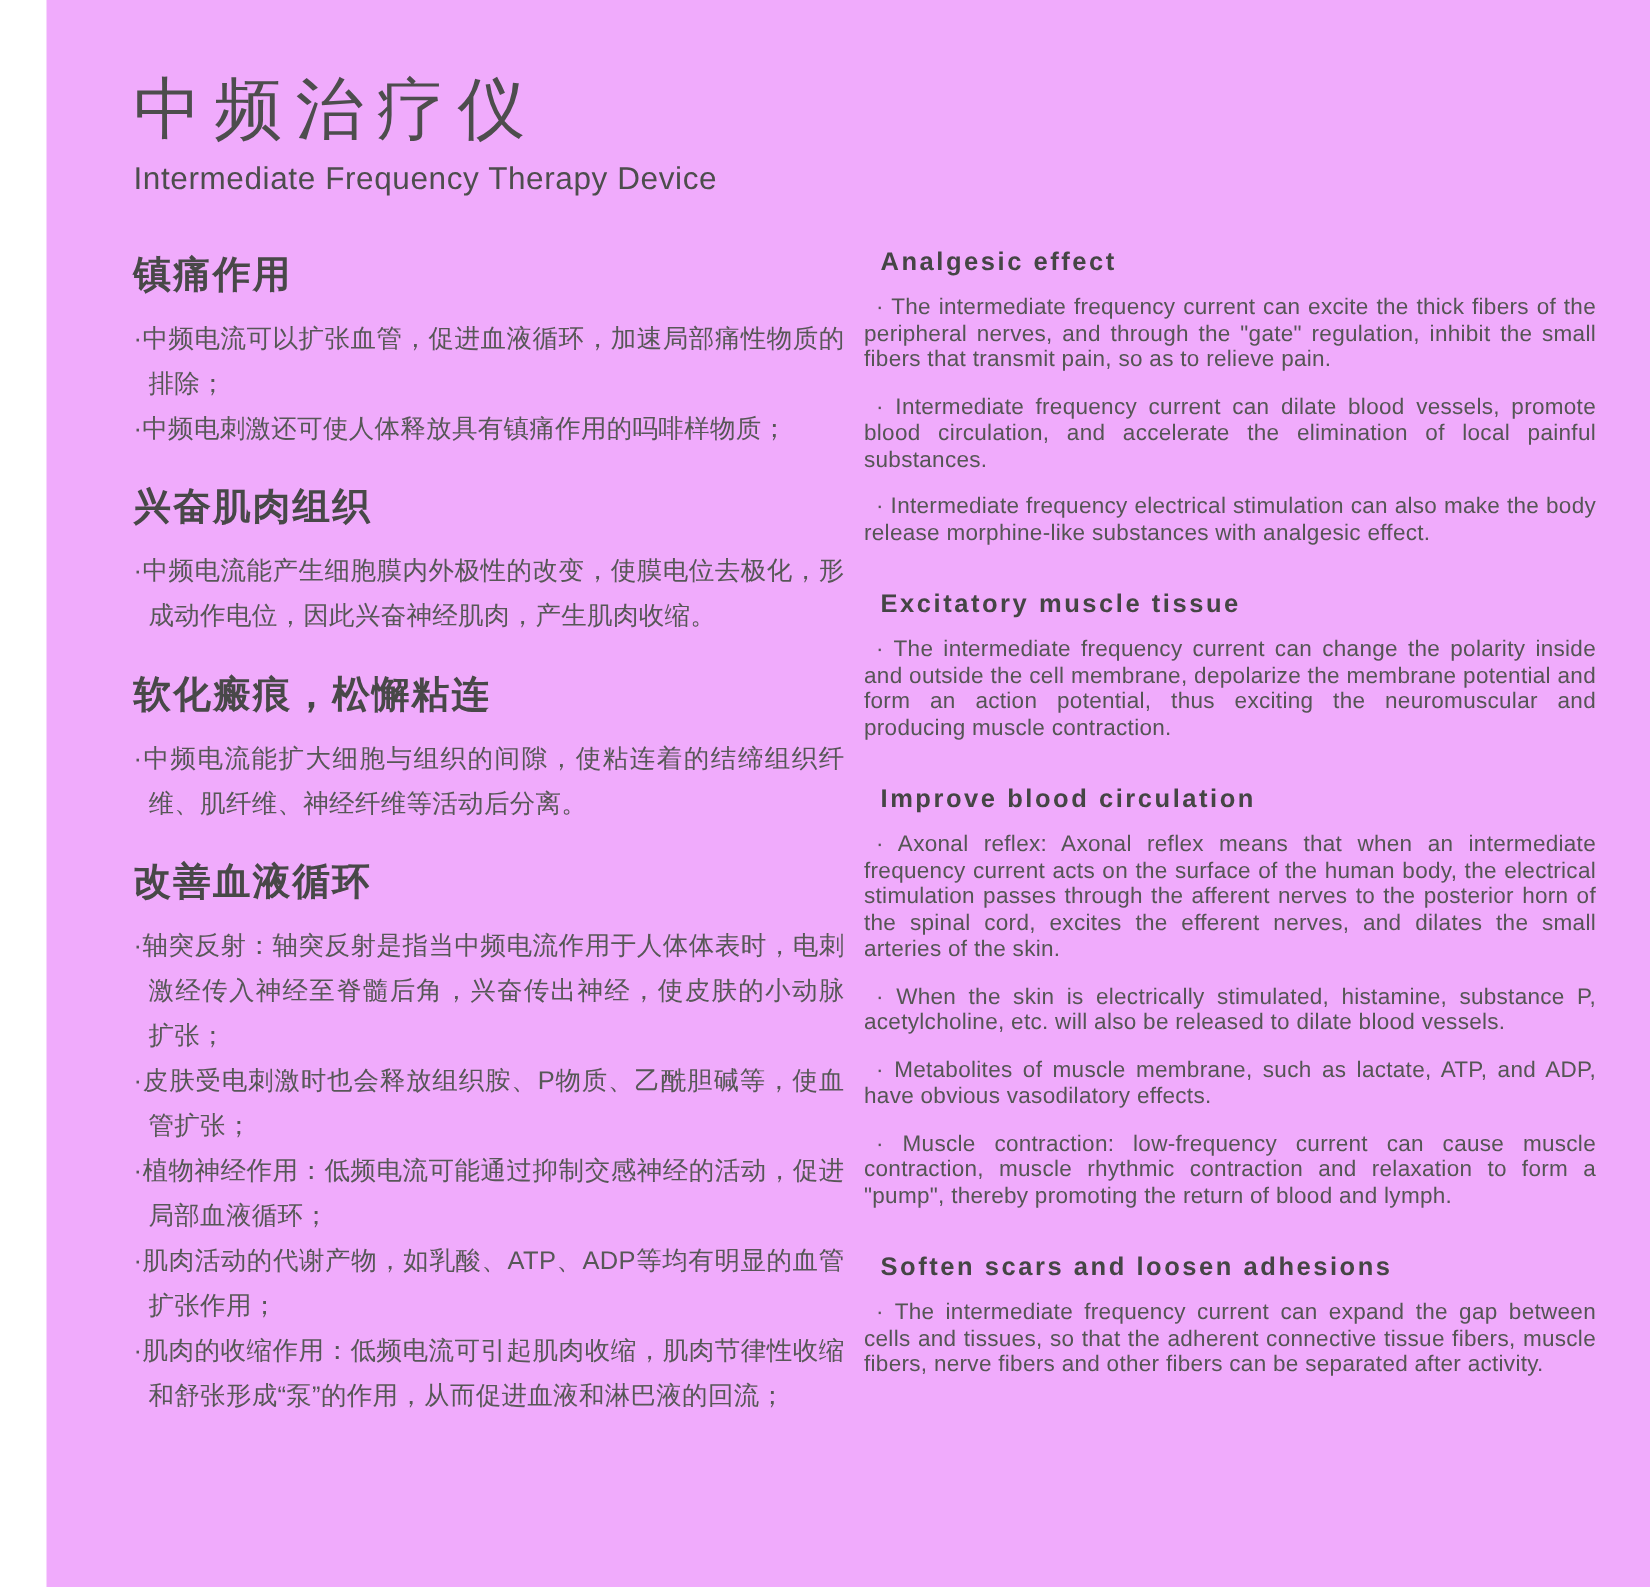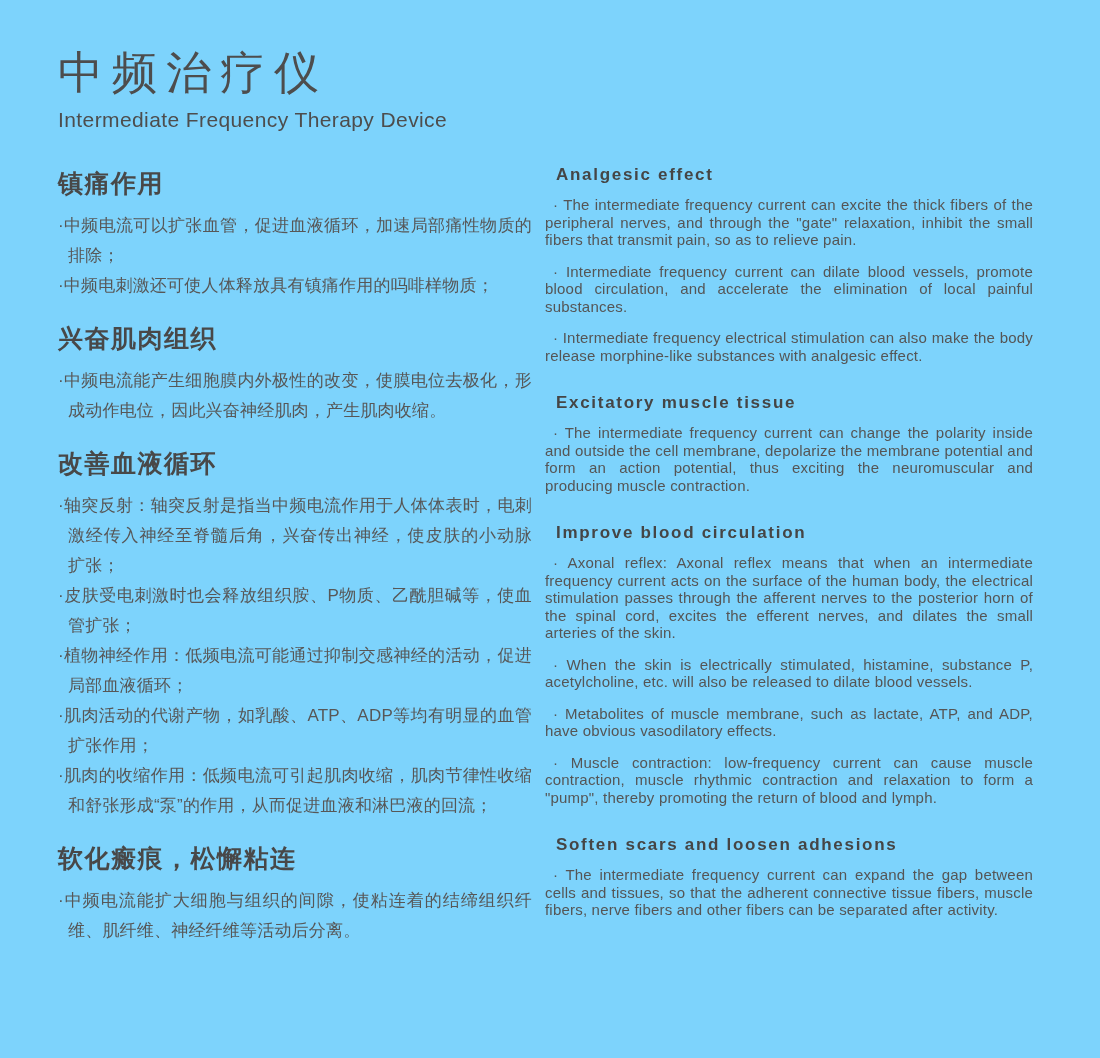--- a/index.html
+++ b/index.html
@@ -4,21 +4,21 @@
 <style>
   * { margin: 0; padding: 0; box-sizing: border-box; }
   html, body { background: #ffffff; }
   body {
     width: 1100px; height: 1058px;
     position: relative; overflow: hidden;
     font-family: "Liberation Sans", "DejaVu Sans", sans-serif;
     color: #565656;
     -webkit-font-smoothing: antialiased;
   }
-  .page { position: absolute; inset: 0; background: #7dd3fc; }
+  .page { position: absolute; inset: 0; background: #f0abfc; margin-left: 31px; }
 
   
   .header { position: absolute; left: 58px; top: 46px; }
   .title {
     font-size: 45px; line-height: 54px; letter-spacing: 9px;
     color: #4d4d4d; font-weight: 500; white-space: nowrap;
   }
   .subtitle {
     margin-top: 8px; font-size: 21px; line-height: 24px;
     letter-spacing: 0.4px; color: #4d4d4d; font-weight: 400;
@@ -79,51 +79,51 @@
 
       <section class="sec-zh">
         <h2 class="h-zh">兴奋肌肉组织</h2>
         <div class="bullets">
 
             <p class="b-zh">·中频电流能产生细胞膜内外极性的改变，使膜电位去极化，形成动作电位，因此兴奋神经肌肉，产生肌肉收缩。</p>
           </div>
       </section>
 
       <section class="sec-zh">
+        <h2 class="h-zh">软化瘢痕，松懈粘连</h2>
+        <div class="bullets">
+
+            <p class="b-zh">·中频电流能扩大细胞与组织的间隙，使粘连着的结缔组织纤维、肌纤维、神经纤维等活动后分离。</p>
+          </div>
+      </section>
+
+      <section class="sec-zh">
         <h2 class="h-zh">改善血液循环</h2>
         <div class="bullets">
 
             <p class="b-zh">·轴突反射：轴突反射是指当中频电流作用于人体体表时，电刺激经传入神经至脊髓后角，兴奋传出神经，使皮肤的小动脉扩张；</p>
 
             <p class="b-zh">·皮肤受电刺激时也会释放组织胺、P物质、乙酰胆碱等，使血管扩张；</p>
 
             <p class="b-zh">·植物神经作用：低频电流可能通过抑制交感神经的活动，促进局部血液循环；</p>
 
             <p class="b-zh">·肌肉活动的代谢产物，如乳酸、ATP、ADP等均有明显的血管扩张作用；</p>
 
             <p class="b-zh">·肌肉的收缩作用：低频电流可引起肌肉收缩，肌肉节律性收缩和舒张形成“泵”的作用，从而促进血液和淋巴液的回流；</p>
           </div>
       </section>
-
-      <section class="sec-zh">
-        <h2 class="h-zh">软化瘢痕，松懈粘连</h2>
-        <div class="bullets">
-
-            <p class="b-zh">·中频电流能扩大细胞与组织的间隙，使粘连着的结缔组织纤维、肌纤维、神经纤维等活动后分离。</p>
-          </div>
-      </section>
     </main>
 
   <main class="col col-right">
 
       <section class="sec-en">
         <h2 class="h-en">Analgesic effect</h2>
         <div class="bullets">
 
-            <p class="b-en">· The intermediate frequency current can excite the thick fibers of the peripheral nerves, and through the "gate" relaxation, inhibit the small fibers that transmit pain, so as to relieve pain.</p>
+            <p class="b-en">· The intermediate frequency current can excite the thick fibers of the peripheral nerves, and through the "gate" regulation, inhibit the small fibers that transmit pain, so as to relieve pain.</p>
 
             <p class="b-en">· Intermediate frequency current can dilate blood vessels, promote blood circulation, and accelerate the elimination of local painful substances.</p>
 
             <p class="b-en">· Intermediate frequency electrical stimulation can also make the body release morphine-like substances with analgesic effect.</p>
           </div>
       </section>
 
       <section class="sec-en">
         <h2 class="h-en">Excitatory muscle tissue</h2>
         <div class="bullets">

